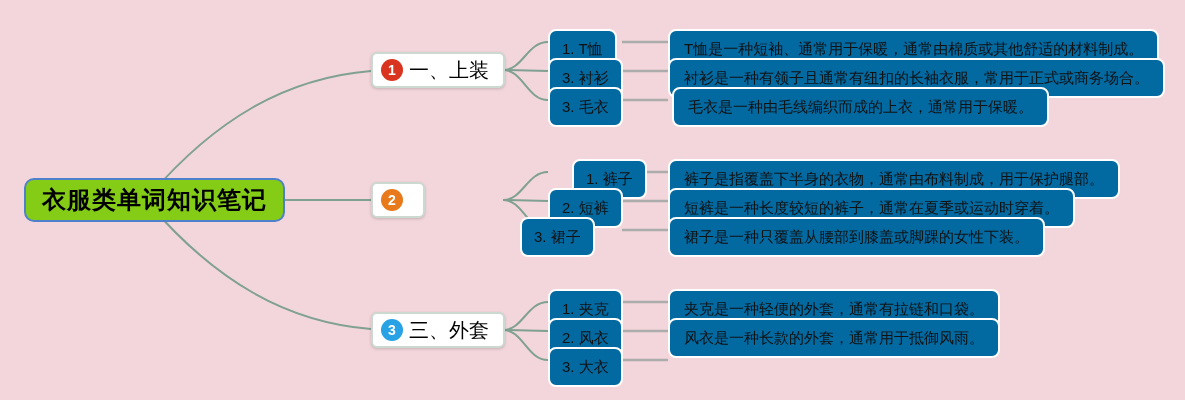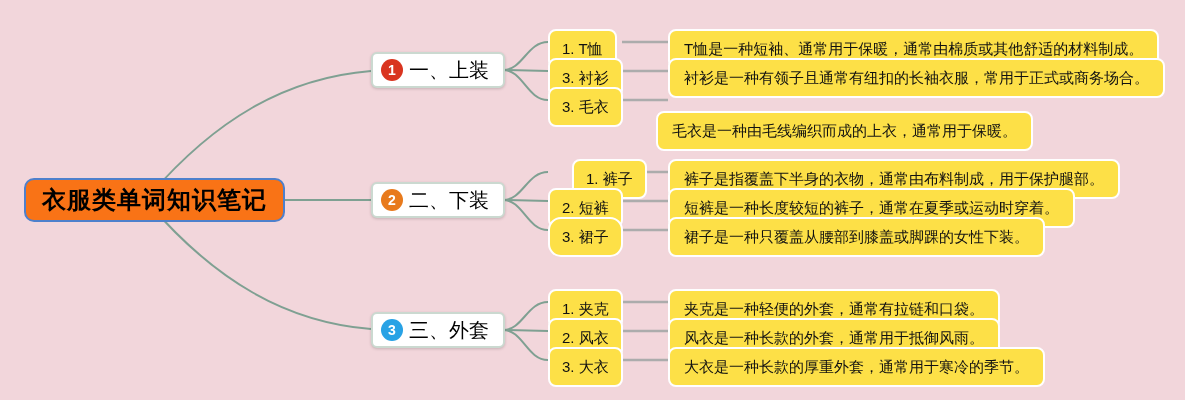--- a/index.html
+++ b/index.html
@@ -39,21 +39,21 @@
   .badge{
     display:inline-flex;align-items:center;justify-content:center;
     width:22px;height:22px;border-radius:50%;
     color:#fff;font-size:14px;font-weight:bold;
     margin-right:6px;flex:0 0 auto;
   }
 
   .sub,.detail{
     height:40px;
     display:inline-flex;align-items:center;
-    background:#fde047;
+    background:#0369a1;
     border:2px solid #FFFFFF;
     border-radius:8px;
     font-size:15px;color:#111;white-space:nowrap;
   }
   .sub{padding:0 12px;}
   .detail{padding:0 14px;}
 </style>
 </head>
 <body>
 
@@ -81,49 +81,47 @@
     <path class="leafwire" d="M 622 71 L 668 71"></path>
     <path class="leafwire" d="M 622 100 L 668 100"></path>
     <path class="leafwire" d="M 622 172 L 668 172"></path>
     <path class="leafwire" d="M 622 201 L 668 201"></path>
     <path class="leafwire" d="M 622 230 L 668 230"></path>
     <path class="leafwire" d="M 622 302 L 668 302"></path>
     <path class="leafwire" d="M 622 331 L 668 331"></path>
     <path class="leafwire" d="M 622 360 L 668 360"></path>
   </svg>
 
-  <div class="node root" style="left: 24px; top: 178px; background: #f97316;">衣服类单词知识笔记</div>
+  <div class="node root" style="left: 24px; top: 178px; background: #84cc16;">衣服类单词知识笔记</div>
 
   <div class="node branch" style="left:371px;top:52px;">
     <span class="badge" style="background: rgb(217, 52, 31);">1</span>
     <span>一、上装</span>
   </div>
   <div class="node branch" style="left:371px;top:182px;">
     <span class="badge" style="background: rgb(232, 122, 28);">2</span>
-    <span>二、下装</span>
   </div>
   <div class="node branch" style="left:371px;top:312px;">
     <span class="badge" style="background: rgb(40, 162, 229);">3</span>
     <span>三、外套</span>
   </div>
 
   <div class="node sub" style="left:548px;top:29px;">1. T恤</div>
   <div class="node sub" style="left:548px;top:58px;">3. 衬衫</div>
   <div class="node sub" style="left:548px;top:87px;padding-left:12px;">3. 毛衣</div>
   <div class="node detail" style="left:668px;top:29px;">T恤是一种短袖、通常用于保暖，通常由棉质或其他舒适的材料制成。</div>
   <div class="node detail" style="left:668px;top:58px;">衬衫是一种有领子且通常有纽扣的长袖衣服，常用于正式或商务场合。</div>
-  <div class="node detail" style="left:656px;top:87px;margin-top:24px;">毛衣是一种由毛线编织而成的上衣，通常用于保暖。</div>
+  <div class="node detail" style="left:672px;top:87px;">毛衣是一种由毛线编织而成的上衣，通常用于保暖。</div>
 
   <div class="node sub" style="left:572px;top:159px;">1. 裤子</div>
   <div class="node sub" style="left:548px;top:188px;">2. 短裤</div>
-  <div class="node sub" style="left:548px;top:217px;border-radius:13px;">3. 裙子</div>
+  <div class="node sub" style="left:520px;top:217px;">3. 裙子</div>
   <div class="node detail" style="left:668px;top:159px;">裤子是指覆盖下半身的衣物，通常由布料制成，用于保护腿部。</div>
   <div class="node detail" style="left:668px;top:188px;">短裤是一种长度较短的裤子，通常在夏季或运动时穿着。</div>
   <div class="node detail" style="left:668px;top:217px;">裙子是一种只覆盖从腰部到膝盖或脚踝的女性下装。</div>
 
   <div class="node sub" style="left:548px;top:289px;text-align:center;">1. 夹克</div>
   <div class="node sub" style="left:548px;top:318px;">2. 风衣</div>
   <div class="node sub" style="left:548px;top:347px;">3. 大衣</div>
   <div class="node detail" style="left:668px;top:289px;">夹克是一种轻便的外套，通常有拉链和口袋。</div>
   <div class="node detail" style="left:668px;top:318px;">风衣是一种长款的外套，通常用于抵御风雨。</div>
-  <div class="node detail" style="left:668px;top:347px;">大衣是一种长款的厚重外套，通常用于寒冷的季节。</div>
 
 </div>
 
 </body></html>

